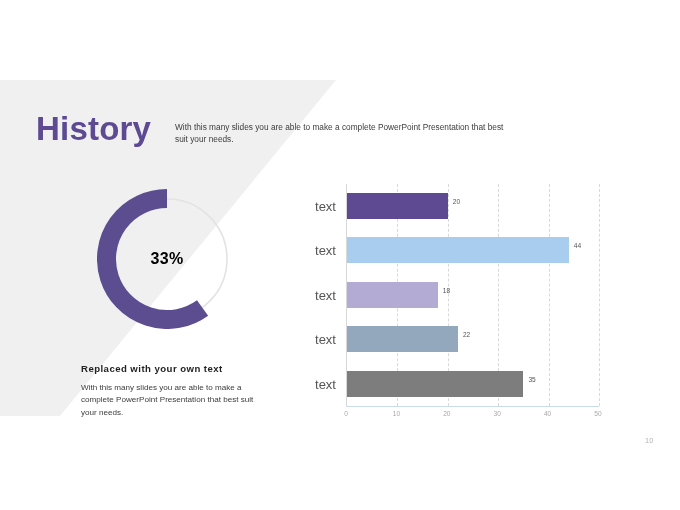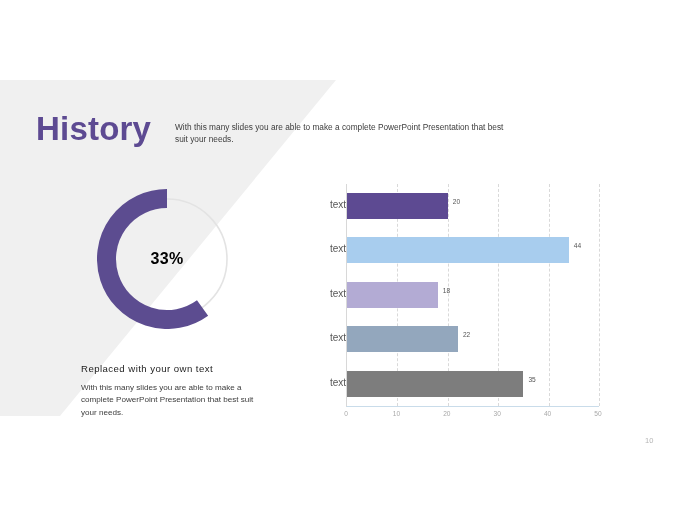--- a/index.html
+++ b/index.html
@@ -76,21 +76,21 @@
     color: #000000;
     letter-spacing: 0.4px;
   }
 
   
   .body-head {
     position: absolute;
     left: 81px;
     top: 347px;
     font-size: 9.6px;
-    font-weight: normal;
+    font-weight: bold;
     color: #222222;
     letter-spacing: 0.45px;
   }
   .body-text {
     position: absolute;
     left: 81px;
     top: 366px;
     width: 180px;
     font-size: 8.1px;
     line-height: 1.52;
@@ -136,23 +136,23 @@
   }
   .bar-value {
     position: absolute;
     top: 14px;
     font-size: 6.6px;
     color: #555555;
   }
   .cat-label {
     position: absolute;
     right: 100%;
-    margin-right: 1px;
+    margin-right: 11px;
     top: 15px;
-    font-size: 10px;
+    font-size: 13px;
     color: #555555;
     white-space: nowrap;
   }
   .xtick {
     position: absolute;
     top: 226px;
     font-size: 6.6px;
     color: #a8a8a8;
     transform: translateX(-50%);
   }

